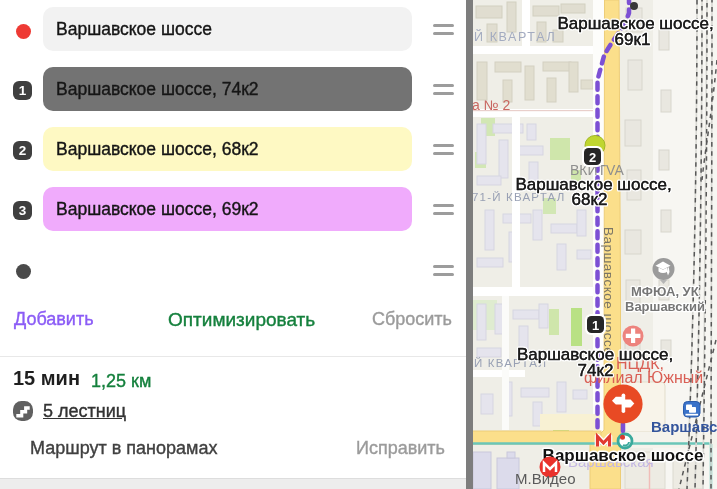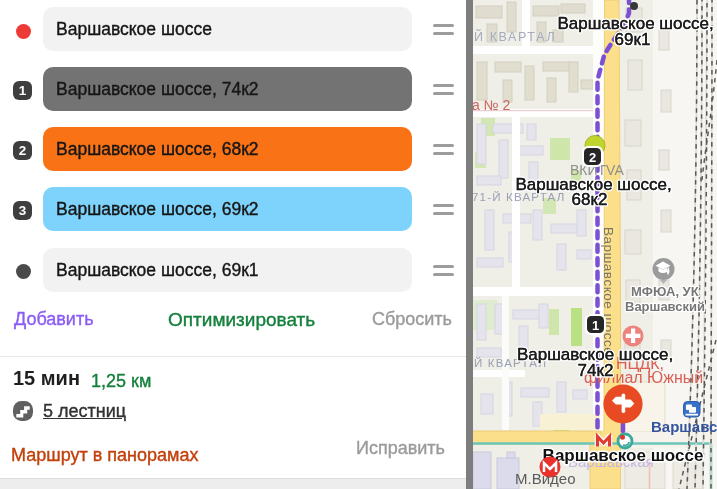--- a/index.html
+++ b/index.html
@@ -30,41 +30,40 @@
   <div class="abs tk" style="left:43px;top:0;width:369px;height:44px;border-radius:10px;background:#737373;color:#161616;font-size:17.5px;line-height:44px;padding-left:13px;box-sizing:border-box;">Варшавское шоссе, 74к2</div>
 
   <div class="abs" style="left:432.5px;top:16.5px;width:21px;height:3px;background:#9c9c9c;border-radius:2px;"></div>
   <div class="abs" style="left:432.5px;top:24.5px;width:21px;height:3px;background:#9c9c9c;border-radius:2px;"></div>
 </div>
 
 <div class="abs" style="left:0;top:127px;width:467px;height:44px;">
 
   <div class="abs" style="left:13px;top:14px;width:19px;height:19px;border-radius:6px;background:#3f3f3f;color:#fff;font-size:13.5px;font-weight:bold;text-align:center;line-height:19px;">2</div>
 
-  <div class="abs tk" style="left:43px;top:0;width:369px;height:44px;border-radius:10px;background:#f97316;color:#161616;font-size:17.5px;line-height:44px;padding-left:13px;box-sizing:border-box;">Варшавское шоссе, 68к2</div>
+  <div class="abs tk" style="left:43px;top:0;width:369px;height:44px;border-radius:10px;background:#fef9c3;color:#161616;font-size:17.5px;line-height:44px;padding-left:13px;box-sizing:border-box;">Варшавское шоссе, 68к2</div>
 
   <div class="abs" style="left:432.5px;top:16.5px;width:21px;height:3px;background:#9c9c9c;border-radius:2px;"></div>
   <div class="abs" style="left:432.5px;top:24.5px;width:21px;height:3px;background:#9c9c9c;border-radius:2px;"></div>
 </div>
 
 <div class="abs" style="left:0;top:187px;width:467px;height:44px;">
 
   <div class="abs" style="left:13px;top:14px;width:19px;height:19px;border-radius:6px;background:#3f3f3f;color:#fff;font-size:13.5px;font-weight:bold;text-align:center;line-height:19px;">3</div>
 
-  <div class="abs tk" style="left:43px;top:0;width:369px;height:44px;border-radius:10px;background:#7dd3fc;color:#161616;font-size:17.5px;line-height:44px;padding-left:13px;box-sizing:border-box;">Варшавское шоссе, 69к2</div>
+  <div class="abs tk" style="left:43px;top:0;width:369px;height:44px;border-radius:10px;background:#f0abfc;color:#161616;font-size:17.5px;line-height:44px;padding-left:13px;box-sizing:border-box;">Варшавское шоссе, 69к2</div>
 
   <div class="abs" style="left:432.5px;top:16.5px;width:21px;height:3px;background:#9c9c9c;border-radius:2px;"></div>
   <div class="abs" style="left:432.5px;top:24.5px;width:21px;height:3px;background:#9c9c9c;border-radius:2px;"></div>
 </div>
 
 <div class="abs" style="left:0;top:248px;width:467px;height:44px;">
 
   <div class="abs" style="left:16px;top:15.5px;width:15px;height:15px;border-radius:50%;background:#4a4a4a;"></div>
 
-  <div class="abs tk" style="left:43px;top:0;width:369px;height:44px;border-radius:10px;background:#f2f2f2;color:#161616;font-size:17.5px;line-height:44px;padding-left:13px;box-sizing:border-box;">Варшавское шоссе, 69к1</div>
 
   <div class="abs" style="left:432.5px;top:16.5px;width:21px;height:3px;background:#9c9c9c;border-radius:2px;"></div>
   <div class="abs" style="left:432.5px;top:24.5px;width:21px;height:3px;background:#9c9c9c;border-radius:2px;"></div>
 </div>
 
 <div class="abs tk" style="left:14px;top:309px;font-size:18px;color:#8b5cf6;">Добавить</div>
 
 <div class="abs tk" style="left:168px;top:309px;font-size:19px;color:#15803d;">Оптимизировать</div>
 
 <div class="abs tk" style="right:265px;top:309px;font-size:18px;color:#9b9b9b;">Сбросить</div>
@@ -75,21 +74,21 @@
 
 <div class="abs tk" style="left:91px;top:371px;font-size:18px;color:#15803d;">1,25 км</div>
 
 <svg class="abs" style="left:13px;top:401px;" width="20" height="20" viewBox="0 0 20 20">
   <rect x="0" y="0" width="20" height="20" rx="8.5" fill="#606060"></rect>
   <path d="M3.3,16.5 L3.3,13 L7.2,13 L7.2,9.1 L11.1,9.1 L11.1,5.2 L16.7,5.2 L16.7,8.7 L14.2,8.7 L14.2,12.6 L10.3,12.6 L10.3,16.5 Z" fill="#fff"></path>
 </svg>
 
 <div class="abs tk" style="left:43px;top:401px;font-size:18px;color:#333;text-decoration:underline;">5 лестниц</div>
 
-<div class="abs tk" style="left:11px;top:438px;font-size:18px;color:#c2410c;margin-top:7px;">Маршрут в панорамах</div>
+<div class="abs tk" style="left:30px;top:438px;font-size:18px;color:#404040;">Маршрут в панорамах</div>
 
 <div class="abs tk" style="right:272px;top:438px;font-size:18px;color:#9b9b9b;">Исправить</div>
 
 <div class="abs" style="left:0;top:478px;width:467px;height:11px;background:#ededed;border-top:1px solid #ddd;"></div>
 
 <div class="abs" style="left:466px;top:0;width:7px;height:489px;background:#7d7d7d;"></div>
 
 <div class="abs" style="left:473px;top:0;width:244px;height:489px;">
 <svg width="244" height="489" viewBox="0 0 244 489" xmlns="http://www.w3.org/2000/svg" style="display:block" font-family="Liberation Sans, sans-serif">
 

